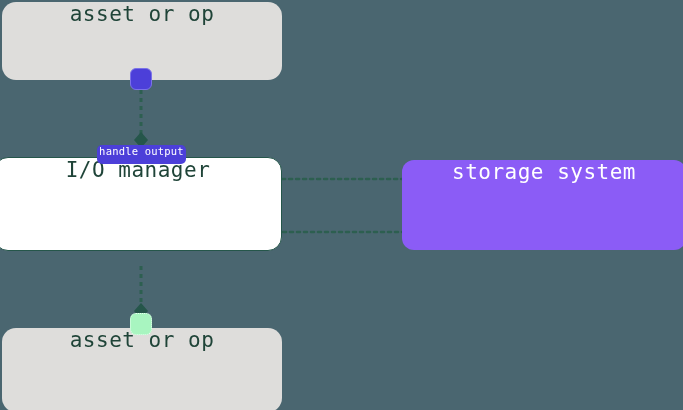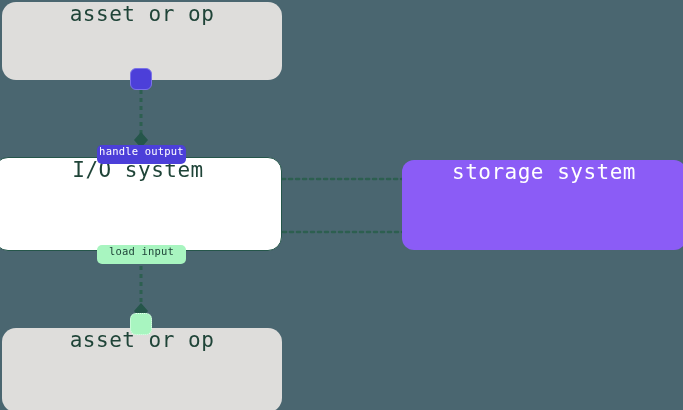--- a/index.html
+++ b/index.html
@@ -141,35 +141,32 @@
 
     <line x1="141" y1="266" x2="141" y2="312" stroke="#2d5f50" stroke-width="3" stroke-dasharray="4 4"></line>
     <polygon points="141,303 148,311 141,319 134,311" fill="#25564a"></polygon>
   </svg>
 
   <div class="node node-asset node-asset-top">
     <span>asset or op</span>
   </div>
 
   <div class="node node-io">
-    <span>I/O system</span>
+    <span>I/O manager</span>
   </div>
 
   <div class="node node-storage">
     <span>storage system</span>
   </div>
 
   <div class="node node-asset node-asset-bottom">
     <span>asset or op</span>
   </div>
 
   <div class="port port-out"></div>
   <div class="port port-in"></div>
 
   <div class="badge badge-handle-output">
     <span>handle output</span>
   </div>
 
-  <div class="badge badge-load-input">
-    <span>load input</span>
-  </div>
 
 </div>
 
 </body></html>

